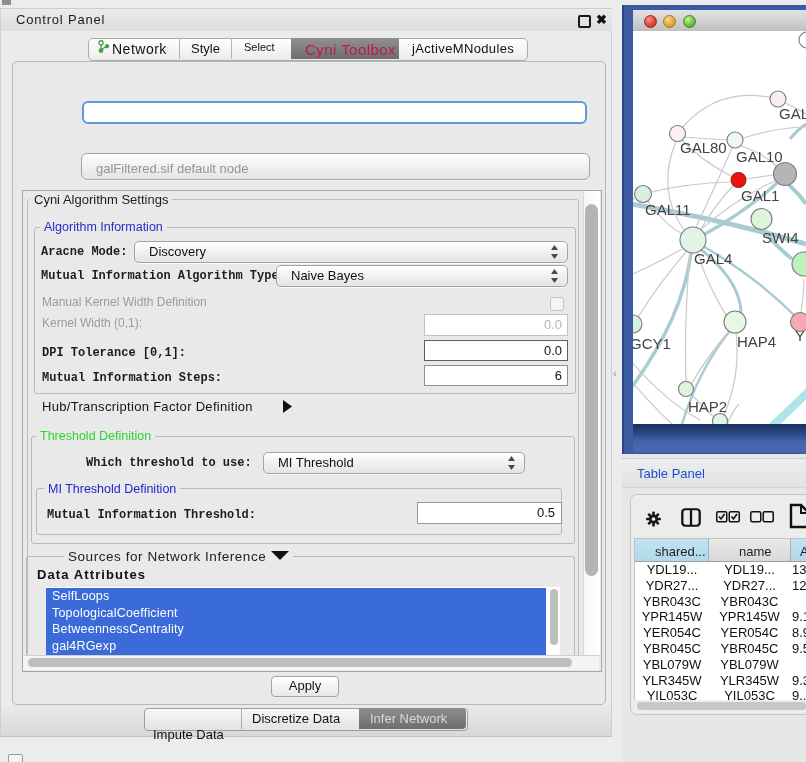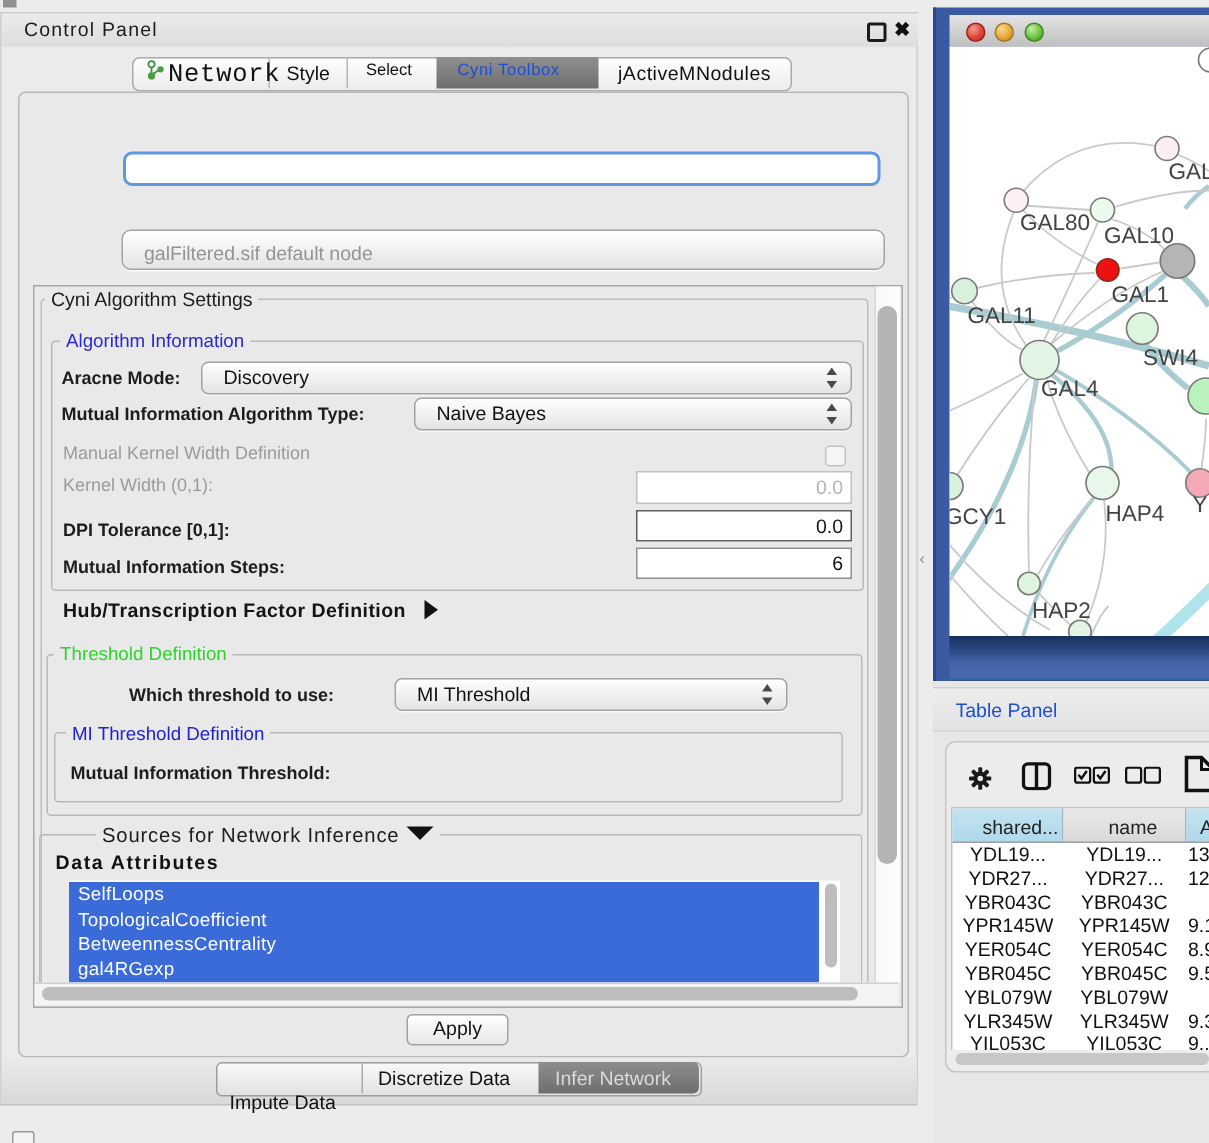--- a/index.html
+++ b/index.html
@@ -1,21 +1,21 @@
 <!DOCTYPE html>
 <html><head>
 <meta charset="utf-8">
 <style>
   html,body{margin:0;padding:0;}
   body{width:806px;height:762px;overflow:hidden;background:#ececec;
        font-family:"Liberation Sans", sans-serif;}
   #root{position:relative;width:806px;height:762px;}
   .abs{position:absolute;}
   .b{font-weight:bold;}
-  .lbl{font-size:12px;font-weight:bold;color:#1d1d1d;white-space:nowrap;}
+  .lbl{font-size:12px;font-weight:bold;color:#1d1d1d;white-space:nowrap;font-family:Liberation Mono, monospace;}
   .glbl{font-size:12px;font-weight:normal;color:#9b9b9b;white-space:nowrap;}
   .combo{border:1px solid #a3a3a3;border-radius:5px;
          background:linear-gradient(#ffffff,#f2f2f2 45%,#e4e4e4);
          box-shadow:0 1px 0 rgba(255,255,255,.7);}
   .combo .ct{position:absolute;left:14px;top:2px;font-size:13px;color:#111;}
   .spin{position:absolute;right:8px;top:3px;width:9px;height:14px;}
   .field{background:#fff;font-size:13px;color:#111;text-align:right;}
   .tb{border:1px solid #b9b9b9;border-radius:3px;}
   .tbt{position:absolute;top:-7px;background:#e9e9e9;padding:0 4px;white-space:nowrap;}
 </style>
@@ -40,24 +40,24 @@
   <div class="abs" style="left:179px;top:38px;width:1px;height:21px;background:#b5b5b5;"></div>
   <div class="abs" style="left:231px;top:38px;width:1px;height:21px;background:#b5b5b5;"></div>
   <div class="abs" style="left:291px;top:38px;width:108px;height:21px;background:linear-gradient(#909090,#6e6e6e);"></div>
   <svg class="abs" style="left:97px;top:40px;" width="13" height="14" viewBox="0 0 13 14">
     <line x1="4" y1="3" x2="4" y2="10" stroke="#3b8f3b" stroke-width="1.2"></line>
     <line x1="4" y1="10" x2="10" y2="6" stroke="#3b8f3b" stroke-width="1.2"></line>
     <circle cx="4" cy="2.8" r="2.1" fill="#ffffff" stroke="#3b8f3b" stroke-width="1.2"></circle>
     <circle cx="4" cy="10.6" r="2.4" fill="#45a045"></circle>
     <circle cx="10" cy="6.2" r="2.1" fill="#45a045"></circle>
   </svg>
-  <div class="abs" style="left:112px;top:41px;font-size:17px;letter-spacing:0.5px;color:#111;font-family:Liberation Mono, monospace;">Network</div>
+  <div class="abs" style="left:112px;top:41px;font-size:14px;letter-spacing:0.5px;color:#111;">Network</div>
   <div class="abs" style="left:191px;top:41px;font-size:13px;color:#111;">Style</div>
   <div class="abs" style="left:244px;top:41px;font-size:11px;color:#111;text-align:center;">Select</div>
-  <div class="abs" style="left:305px;top:41px;font-size:11px;letter-spacing:0.45px;color:#1d4ed8;">Cyni Toolbox</div>
+  <div class="abs" style="left:305px;top:41px;font-size:15px;letter-spacing:0.45px;color:#be185d;">Cyni Toolbox</div>
   <div class="abs" style="left:412px;top:41px;font-size:13px;letter-spacing:0.35px;color:#111;">jActiveMNodules</div>
 
   <div class="abs" style="left:12px;top:61px;width:592px;height:642px;border:1px solid #b7b7b7;border-radius:5px;background:#e9e9e9;"></div>
 
   <div class="abs" style="left:82px;top:101px;width:501px;height:19px;border:2.5px solid #5f97e0;border-radius:6px;background:#fff;"></div>
 
   <div class="abs combo" style="left:81px;top:153px;width:507px;height:25px;border-radius:6px;overflow:hidden;">
      <div class="abs" style="left:14px;top:7px;font-size:13px;color:#949494;">galFiltered.sif default node</div>
   </div>
 
@@ -92,40 +92,41 @@
 
   <div class="abs glbl" style="left:42px;top:316px;">Kernel Width (0,1):</div>
   <div class="abs field" style="left:424px;top:314px;width:137px;height:20px;border:1px solid #c2c2c2;color:#b4b4b4;line-height:20px;padding-right:5px;">0.0</div>
 
   <div class="abs lbl" style="left:42px;top:346px;">DPI Tolerance [0,1]:</div>
   <div class="abs field" style="left:424px;top:340px;width:137px;height:19px;border:1.5px solid #5e5e5e;line-height:19px;padding-right:5px;">0.0</div>
 
   <div class="abs lbl" style="left:42px;top:371px;">Mutual Information Steps:</div>
   <div class="abs field" style="left:424px;top:365px;width:137px;height:19px;border:1px solid #8f8f8f;line-height:19px;padding-right:5px;">6</div>
 
-  <div class="abs" style="left:42px;top:399px;font-size:13px;font-weight:bold;letter-spacing:0.3px;color:#141414;">Hub/Transcription Factor Definition</div>
+  <div class="abs" style="left:42px;top:399px;font-size:13px;font-weight:normal;letter-spacing:0.3px;color:#141414;">Hub/Transcription Factor Definition</div>
   <svg class="abs" style="left:282px;top:400px;" width="11" height="13" viewBox="0 0 11 13">
       <path d="M1 0 L10 6.5 L1 13 Z" fill="#111"></path>
     </svg>
 
   <div class="abs tb" style="left:31px;top:436px;width:542px;height:106px;"></div>
   <div class="abs tbt" style="left:36px;top:429px;font-size:12.5px;color:#2fd32f;">Threshold Definition</div>
 
   <div class="abs lbl" style="left:86px;top:456px;">Which threshold to use:</div>
   <div class="abs combo" style="left:263px;top:452px;width:260px;height:20px;">
      <div class="ct">MI Threshold</div>
      <svg class="spin" viewBox="0 0 9 14">
         <path d="M4.5 0 L8 5 H1 Z" fill="#4a4a4a"></path>
         <path d="M4.5 14 L8 9 H1 Z" fill="#4a4a4a"></path>
       </svg>
   </div>
 
   <div class="abs tb" style="left:36px;top:488px;width:524px;height:45px;"></div>
   <div class="abs tbt" style="left:44px;top:482px;font-size:12.5px;color:#2222cc;">MI Threshold Definition</div>
   <div class="abs lbl" style="left:47px;top:508px;">Mutual Information Threshold:</div>
+  <div class="abs field" style="left:417px;top:502px;width:137px;height:20px;border:1px solid #999;line-height:20px;padding-right:6px;">0.5</div>
 
   <div class="abs tb" style="left:26px;top:556px;width:547px;height:112px;border-bottom:none;border-radius:3px 3px 0 0;"></div>
   <div class="abs tbt" style="left:40px;top:549px;font-size:13.5px;letter-spacing:0.55px;color:#1d1d1d;margin-left:24px;">Sources for Network Inference&nbsp;<span style="display:inline-block;width:0;height:0;border-left:9px solid transparent;border-right:9px solid transparent;border-top:9px solid #111;vertical-align:1px;"></span></div>
   <div class="abs" style="left:37px;top:567px;font-size:13px;font-weight:bold;letter-spacing:1.1px;color:#111;">Data Attributes</div>
 
   <div class="abs" style="left:46px;top:587px;width:514px;height:68px;background:#ffffff;"></div>
   <div class="abs" style="left:46px;top:588px;width:500px;height:67px;background:#3a6bd8;"></div>
   <div class="abs" style="left:52px;top:588px;font-size:12.5px;color:#ffffff;line-height:16.6px;letter-spacing:0.2px;white-space:nowrap;">
     SelfLoops<br>TopologicalCoefficient<br>BetweennessCentrality<br>gal4RGexp
   </div>

